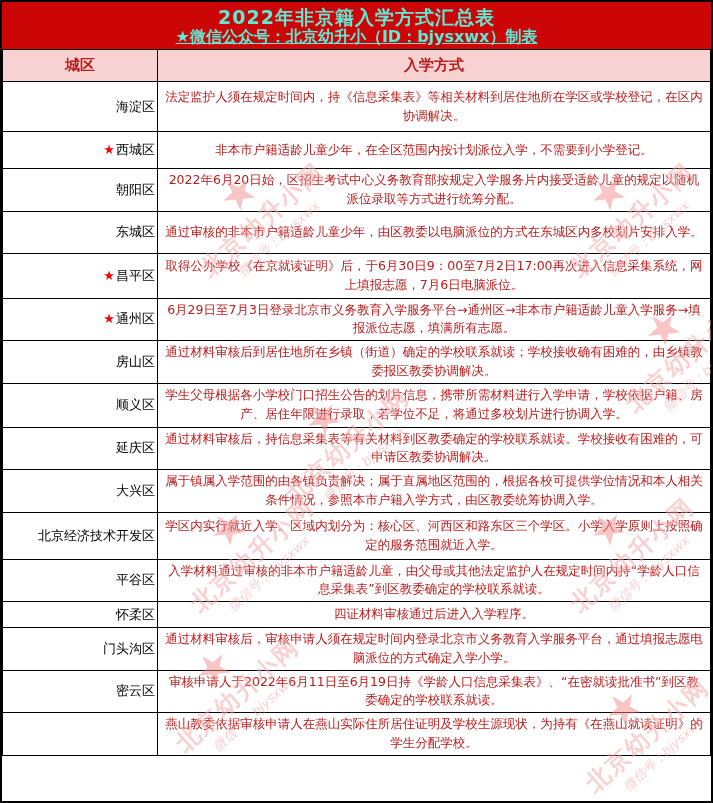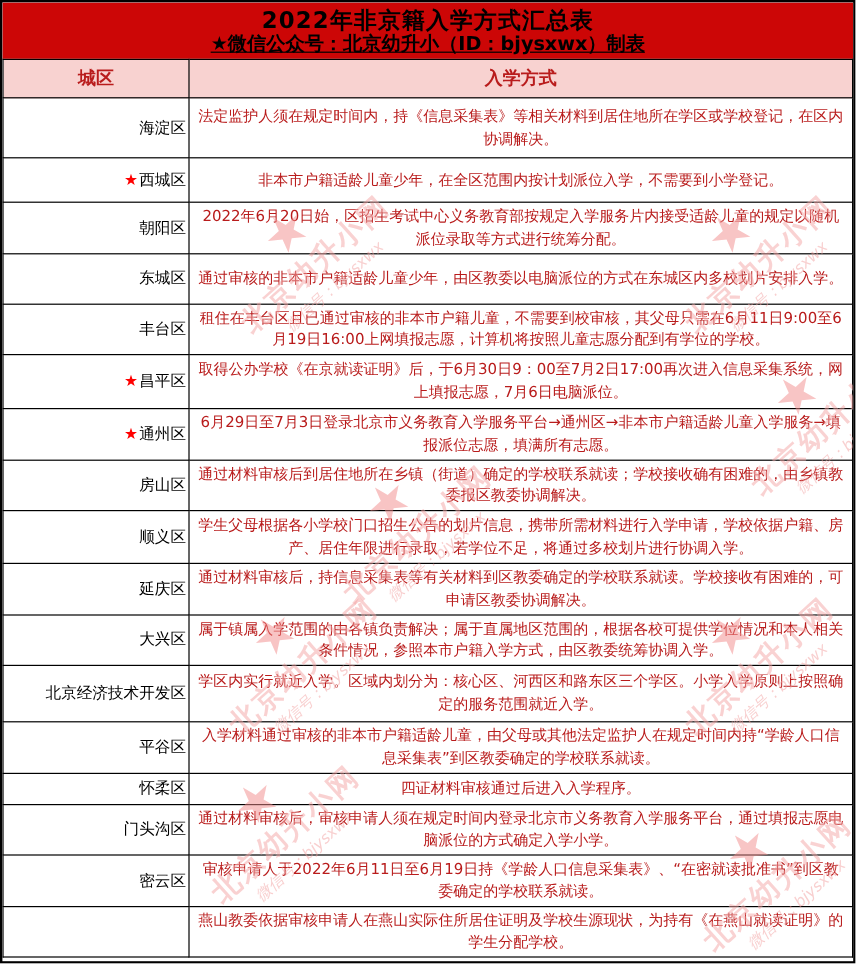--- a/index.html
+++ b/index.html
@@ -1,19 +1,19 @@
 <!DOCTYPE html>
 <html><head>
 <meta charset="utf-8">
 <style>
   html,body{margin:0;padding:0;background:#ffffff;}
   body{font-family:"DejaVu Sans","Liberation Sans",sans-serif;}
   .sheet{position:relative;width:709px;height:799px;border:2px solid #000;overflow:hidden;background:#fff;}
   
-  .band{background:#cc0606;color:#000000;text-align:center;padding:3px 0 4px 0;height:40px;}
+  .band{background:#cc0606;color:#5eead4;text-align:center;padding:3px 0 4px 0;height:40px;}
   .title{font-size:19px;font-weight:bold;letter-spacing:1px;line-height:24px;}
   .subtitle{font-size:16px;font-weight:bold;text-decoration:underline;line-height:15px;}
   
   table{width:100%;border-collapse:collapse;table-layout:fixed;}
   th,td{border:1px solid #000;}
   thead th{background:#f8d2d0;color:#b91c1c;font-size:15px;font-weight:bold;height:29px;text-align:center;}
   th.c1,td.c1{width:152px;}
   td.c1{text-align:right;font-size:13px;color:#000;vertical-align:middle;padding:2px;}
   td.c2{font-size:12.5px;color:#b91c1c;line-height:1.5;padding:2px 5px;vertical-align:middle;text-align:center;word-break:break-all;}
   .star{color:#ff0000;font-size:13px;margin-right:1px;}
@@ -51,24 +51,20 @@
           <td class="c1"><span class="star">★</span><span>西城区</span></td>
           <td class="c2">非本市户籍适龄儿童少年，在全区范围内按计划派位入学，不需要到小学登记。</td>
         </tr>
         <tr style="height: 42px;">
           <td class="c1"><span>朝阳区</span></td>
           <td class="c2">2022年6月20日始，区招生考试中心义务教育部按规定入学服务片内接受适龄儿童的规定以随机派位录取等方式进行统筹分配。</td>
         </tr>
         <tr style="height: 42px;">
           <td class="c1"><span>东城区</span></td>
           <td class="c2">通过审核的非本市户籍适龄儿童少年，由区教委以电脑派位的方式在东城区内多校划片安排入学。</td>
-        </tr>
-        <tr style="height: 41px;">
-          <td class="c1"><span>丰台区</span></td>
-          <td class="c2">租住在丰台区且已通过审核的非本市户籍儿童，不需要到校审核，其父母只需在6月11日9:00至6月19日16:00上网填报志愿，计算机将按照儿童志愿分配到有学位的学校。</td>
         </tr>
         <tr style="height: 45px;">
           <td class="c1"><span class="star">★</span><span>昌平区</span></td>
           <td class="c2">取得公办学校《在京就读证明》后，于6月30日9：00至7月2日17:00再次进入信息采集系统，网上填报志愿，7月6日电脑派位。</td>
         </tr>
         <tr style="height: 41px;">
           <td class="c1"><span class="star">★</span><span>通州区</span></td>
           <td class="c2">6月29日至7月3日登录北京市义务教育入学服务平台→通州区→非本市户籍适龄儿童入学服务→填报派位志愿，填满所有志愿。</td>
         </tr>
         <tr style="height: 41px;">

